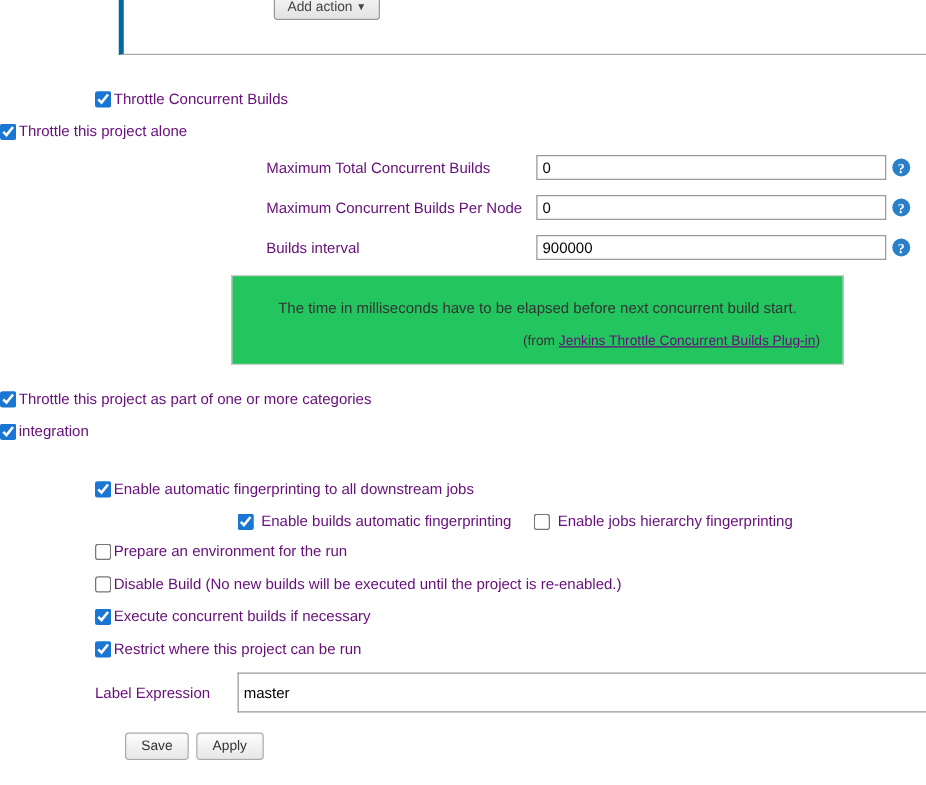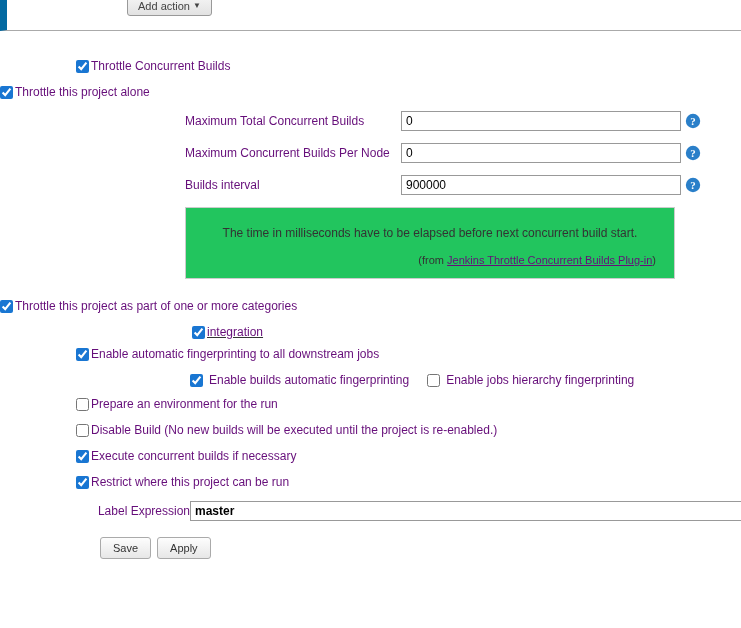--- a/index.html
+++ b/index.html
@@ -6,23 +6,24 @@
   body {
     font-family: Verdana, Helvetica, sans-serif;
     font-size: 12px;
     color: #333;
     margin: 0;
     padding: 0;
     background: #fff;
     width: 741px;
   }
   .top-frame {
-    border-left: 7px solid #0369a1;
+    margin-left: 95px;
+    border-left: 4px solid #0369a1;
     border-bottom: 1px solid #aaa;
-    height: 31px;
+    height: 44px;
     padding: 2px 0 0 120px;
     margin-bottom: 28px;
   }
   .add-action-btn {
     display: inline-flex;
     align-items: center;
     gap: 3px;
     background: linear-gradient(#f4f4f4, #e2e2e2);
     border: 1px solid #999;
     border-radius: 3px;
@@ -60,20 +61,21 @@
   .field-row {
     display: flex;
     align-items: center;
     padding-left: 185px;
     margin-bottom: 12px;
   }
   .field-label {
     color: #660e7a;
     width: 216px;
     flex-shrink: 0;
+    margin-left: 28px;
   }
   .field-input {
     width: 280px;
     height: 20px;
     border: 1px solid #999;
     font-family: inherit;
     font-size: 12px;
     padding: 1px 4px;
   }
   .help-ic {
@@ -128,31 +130,29 @@
     cursor: pointer;
   }
   .label-expr-row {
     display: flex;
     align-items: center;
     padding-left: 76px;
   }
   .label-expr-row .lbl {
     color: #660e7a;
     width: 114px;
-    text-align: right;
   }
   .label-expr-row input {
     flex: 1;
-    height: 20px;
+    height: 32px;
     border: 1px solid #999;
     font-family: inherit;
     font-size: 12px;
     padding: 1px 4px;
     border-right: none;
-    font-weight: bold;
   }
 </style>
 </head>
 <body>
 
 <div class="top-frame">
   <button class="add-action-btn">
     <span>Add action</span>
     <span class="tri">▼</span>
   </button>
@@ -208,21 +208,21 @@
   <div class="from-line">
     <span>(from </span><a href="#" class="purple">Jenkins Throttle Concurrent Builds Plug-in</a><span>)</span>
   </div>
 </div>
 
 <div class="chk-row indent-2">
   <input type="checkbox" checked="" style="">
   <span class="purple">Throttle this project as part of one or more categories</span>
 </div>
 
-<div class="chk-row" style="padding-left:192px; margin-bottom:8px;text-decoration:underline;">
+<div class="chk-row" style="margin-bottom:32px;">
   <input type="checkbox" checked="" style="">
   <span class="purple">integration</span>
 </div>
 
 <div class="section">
   <div class="chk-row">
     <input type="checkbox" checked="" style="">
     <span class="purple">Enable automatic fingerprinting to all downstream jobs</span>
   </div>
 </div>

